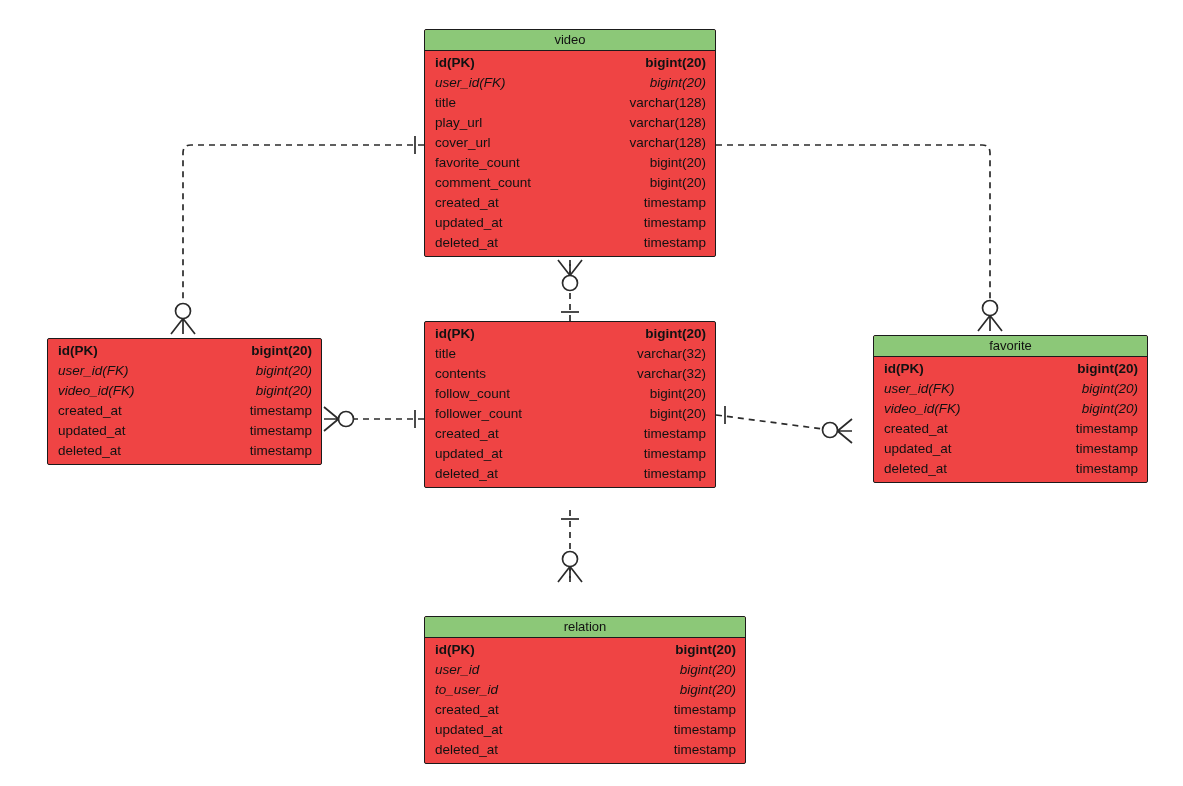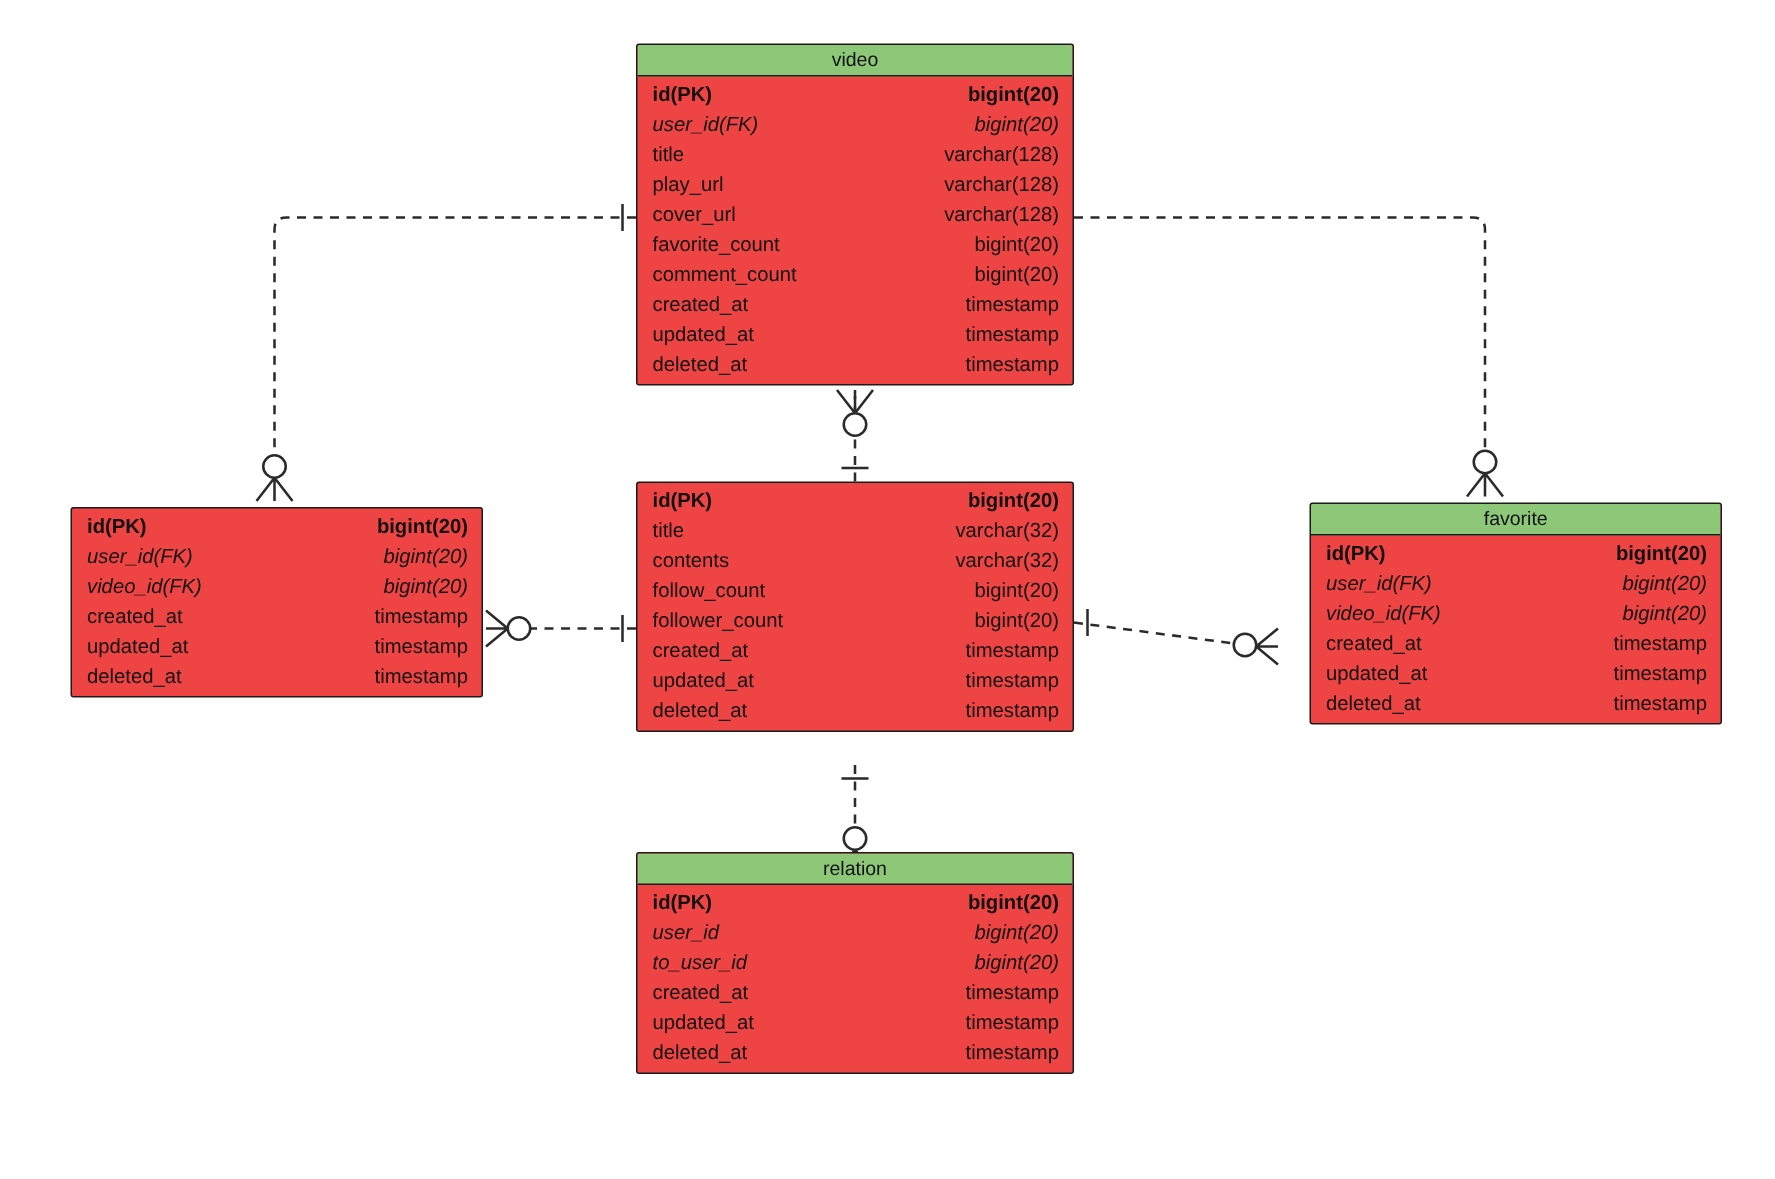--- a/index.html
+++ b/index.html
@@ -248,21 +248,21 @@
         <span class="col-name">updated_at</span>
         <span class="col-type">timestamp</span>
       </div>
       <div class="row">
         <span class="col-name">deleted_at</span>
         <span class="col-type">timestamp</span>
       </div>
     </div>
   </div>
 
-  <div class="entity" style="left:424px; top:568px; width:292px;">
+  <div class="entity" style="left:424px; top:616px; width:322px;">
     <div class="entity-title">relation</div>
     <div class="entity-rows">
       <div class="row pk">
         <span class="col-name">id(PK)</span>
         <span class="col-type">bigint(20)</span>
       </div>
       <div class="row fk">
         <span class="col-name">user_id</span>
         <span class="col-type">bigint(20)</span>
       </div>

